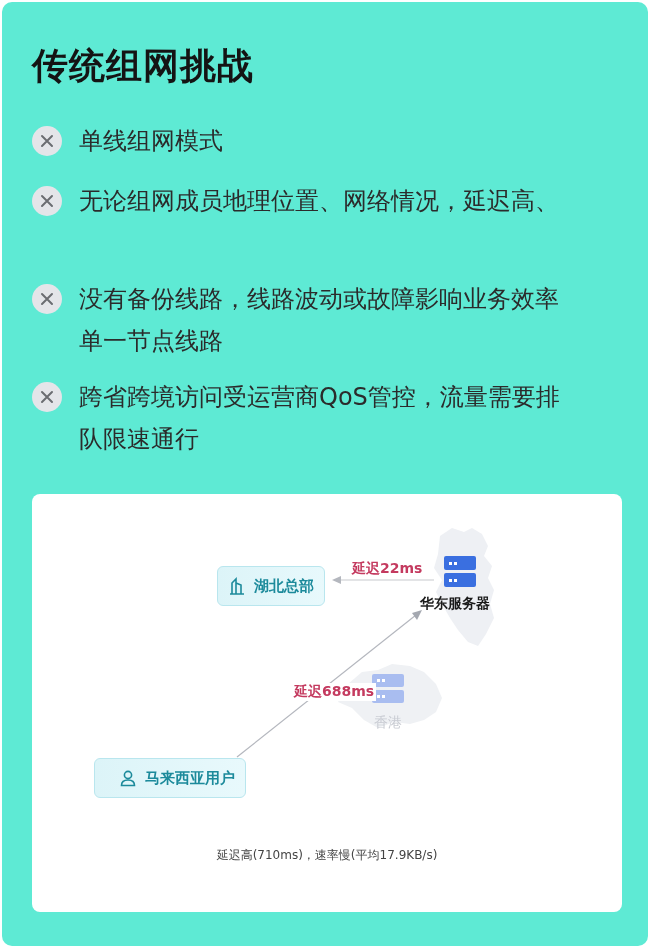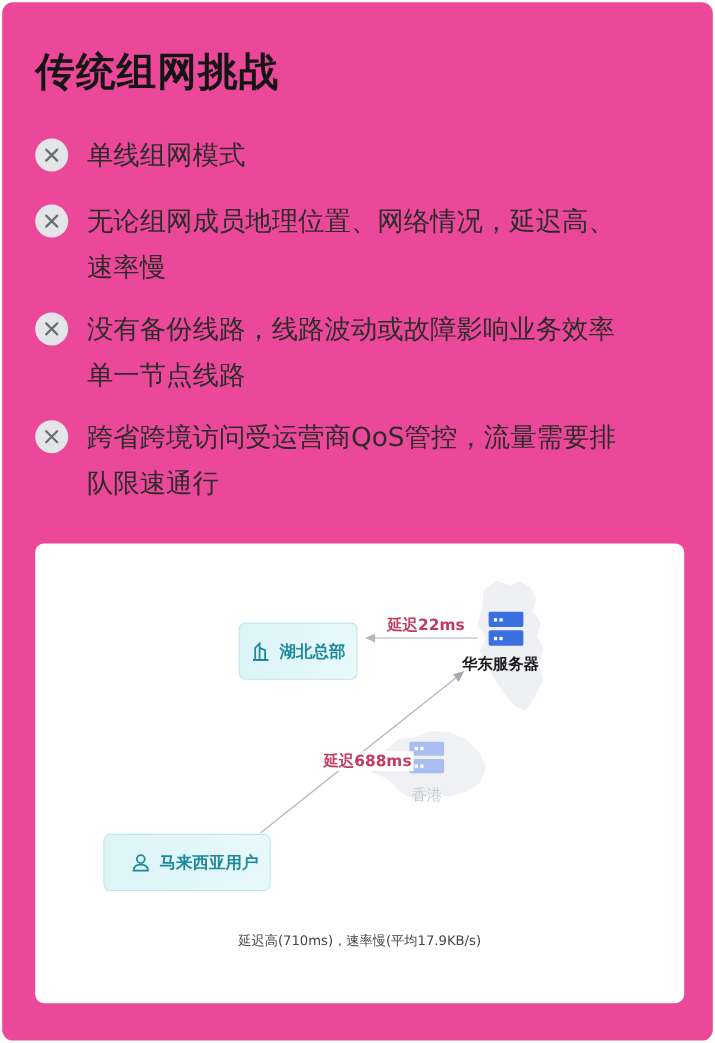--- a/index.html
+++ b/index.html
@@ -1,20 +1,20 @@
 <!DOCTYPE html>
 <html><head>
 <meta charset="utf-8">
 <style>
   * { box-sizing: border-box; margin: 0; padding: 0; }
   html, body { width: 650px; height: 948px; background: #ffffff; overflow: hidden; }
   body { font-family: "DejaVu Sans", "Liberation Sans", sans-serif; }
   .panel {
     position: absolute; left: 2px; top: 2px; width: 646px; height: 944px;
-    background: #ec4899; border-radius: 10px;
+    background: #5eead4; border-radius: 10px;
   }
   .title {
     position: absolute; left: 30px; top: 40px;
     font-size: 36px; font-weight: bold; color: #141414; letter-spacing: 1px;
     line-height: 48px;
   }
   .item { position: absolute; left: 30px; width: 590px; }
   .item .x {
     position: absolute; left: 0; top: 6px; width: 30px; height: 30px;
     border-radius: 50%; background: #e4e5e9;
@@ -22,21 +22,21 @@
   }
   .item .txt {
     position: absolute; left: 47px; top: 0; width: 545px;
     font-size: 24px; line-height: 42px; color: #2b2b2b;
   }
   .card {
     position: absolute; left: 30px; top: 492px; width: 590px; height: 418px;
     background: #ffffff; border-radius: 8px;
   }
   .node {
-    position: absolute; height: 52px; border-radius: 6px;
+    position: absolute; height: 40px; border-radius: 6px;
     background: linear-gradient(90deg, #dcf4f8, #e8f9fc);
     border: 1px solid #b9e6ee;
     display: flex; align-items: center; padding: 0 10px;
     color: #1c8a9b; font-size: 15px; font-weight: bold; text-align: center;
   }
   .node .ic { margin-right: 8px; display: flex; align-items: center; }
   .lat {
     position: absolute; font-size: 14px; color: #c43a5f; background: #fff;
     padding: 0 2px;
     font-weight: bold;
@@ -69,21 +69,20 @@
   </div>
 
   <div class="item" style="top:178px;">
     <span class="x">
       <svg width="14" height="14" viewBox="0 0 14 14">
           <path d="M2 2 L12 12 M12 2 L2 12" stroke="#6b6d72" stroke-width="2" stroke-linecap="round"></path>
         </svg>
     </span>
     <div class="txt">
       <div>无论组网成员地理位置、网络情况，延迟高、</div>
-      <div>速率慢</div>
     </div>
   </div>
 
   <div class="item" style="top:276px;">
     <span class="x">
       <svg width="14" height="14" viewBox="0 0 14 14">
           <path d="M2 2 L12 12 M12 2 L2 12" stroke="#6b6d72" stroke-width="2" stroke-linecap="round"></path>
         </svg>
     </span>
     <div class="txt">

